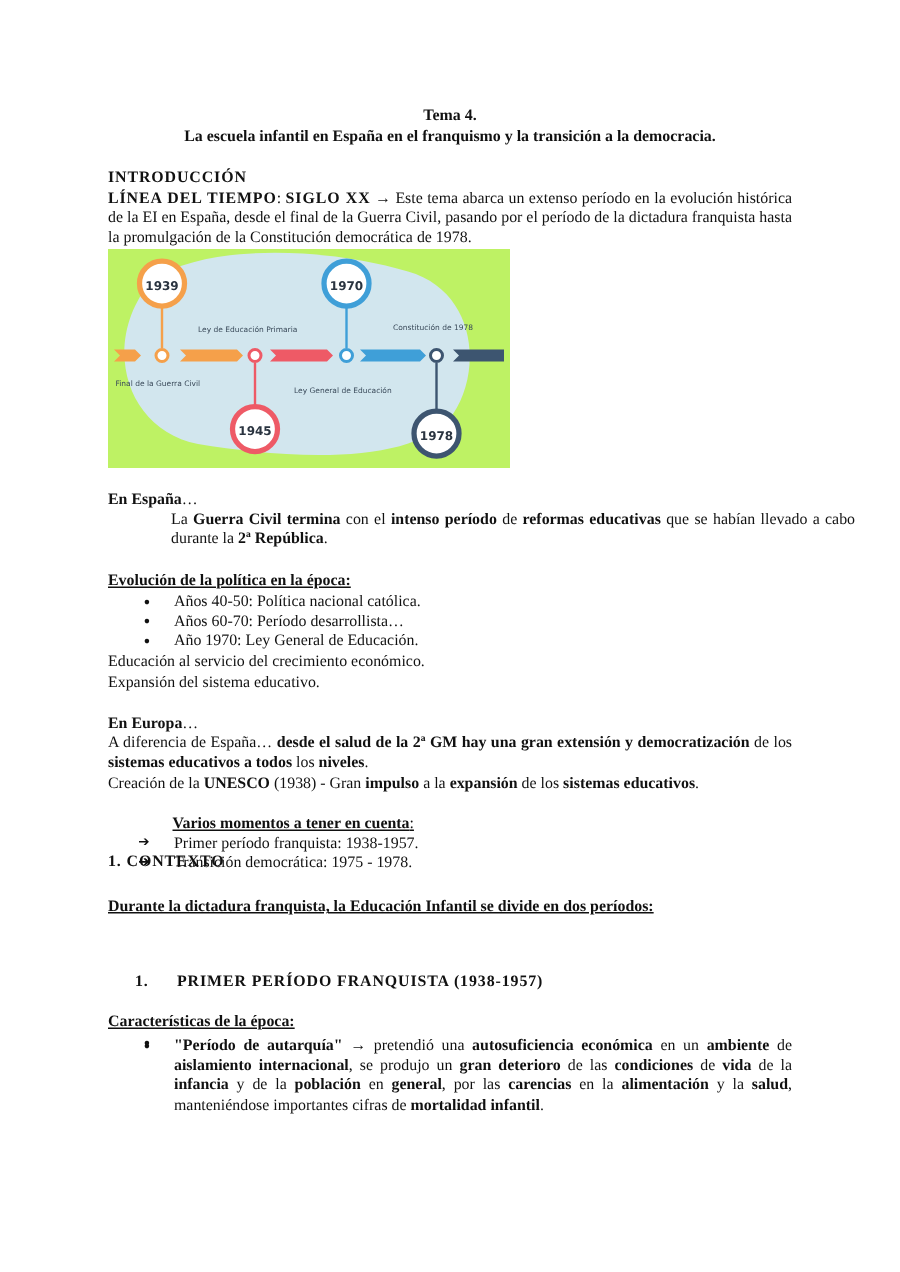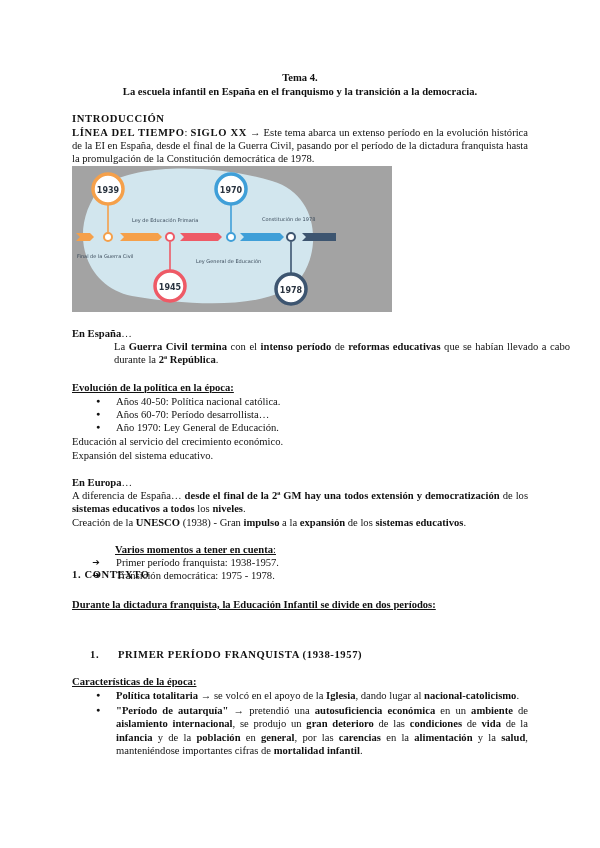--- a/index.html
+++ b/index.html
@@ -16,21 +16,21 @@
     .u { text-decoration: underline; }
     .caps { letter-spacing: 0.6px; }
     ul.bul { list-style: none; margin: 0; padding: 0; }
     ul.bul li { position: relative; padding-left: 44px; }
     ul.bul li .mark { position: absolute; left: 20px; top: 0; width: 12px; text-align: center; }
     ul.arr li .mark { left: 18px; }
     ul.bul.hang li { padding-left: 44px; text-align: justify; }
     .num-head { padding-left: 18px; }
     .num-head .n { display: inline-block; width: 28px; }
     
-    .timeline { position: absolute; left: 72px; top: 166px; width: 320px; height: 146px; background: #a3a3a3; overflow: hidden; }
+    .timeline { position: absolute; left: 72px; top: 166px; width: 268px; height: 146px; background: #bef264; overflow: hidden; }
     .timeline svg { display: block; }
     .tl-label { position: absolute; font-family: "DejaVu Sans", sans-serif; font-size: 5px; color: #3a4a5a; white-space: nowrap; }
     .tl-year { position: absolute; font-family: "DejaVu Sans", sans-serif; font-size: 8px; font-weight: bold; color: #2a3440; text-align: center; width: 40px; }
   </style>
 </head>
 <body>
 
 <div class="page">
 
   <div class="abs center b" style="top:71px;">Tema 4.</div>
@@ -53,41 +53,41 @@
     <li><span class="mark" style="font-size:7px;">●</span><span>Años 40-50: Política nacional católica.</span></li>
     <li><span class="mark" style="font-size:7px;">●</span><span>Años 60-70: Período desarrollista…</span></li>
     <li><span class="mark" style="font-size:7px;">●</span><span>Año 1970: Ley General de Educación.</span></li>
   </ul>
   <div class="abs" style="top:435px;">Educación al servicio del crecimiento económico.</div>
   <div class="abs" style="top:449px;">Expansión del sistema educativo.</div>
 
   <div class="abs" style="top:476px;">
     <b>En Europa</b><span>…</span>
   </div>
-  <div class="abs justify" style="top:489px;"><span><span>A diferencia de España… </span><b>desde el final de la 2ª GM hay una todos extensión y democratización</b><span> de los </span><b>sistemas educativos a todos</b><span> los </span><b>niveles</b><span>.</span></span></div>
+  <div class="abs justify" style="top:489px;"><span><span>A diferencia de España… </span><b>desde el salud de la 2ª GM hay una gran extensión y democratización</b><span> de los </span><b>sistemas educativos a todos</b><span> los </span><b>niveles</b><span>.</span></span></div>
   <div class="abs" style="top:516px;"><span><span>Creación de la </span><b>UNESCO</b><span> (1938) - Gran </span><b>impulso</b><span> a la </span><b>expansión</b><span> de los </span><b>sistemas educativos</b><span>.</span></span></div>
 
   <div class="abs" style="top:543px;margin-left:43px;">
     <b class="u">Varios momentos a tener en cuenta</b><span class="u">:</span>
   </div>
   <ul class="abs bul arr" style="top:556px;">
     <li><span class="mark" style="font-family:'DejaVu Sans',sans-serif;font-size:9px;">➔</span><span>Primer período franquista: 1938-1957.</span></li>
     <li><span class="mark" style="font-family:'DejaVu Sans',sans-serif;font-size:9px;">➔</span></li>
     <li><span class="mark" style="font-family:'DejaVu Sans',sans-serif;font-size:9px;">➔</span><span>Transición democrática: 1975 - 1978.</span></li>
   </ul>
 
   <div class="abs b caps" style="top:568px;">1. CONTEXTO</div>
   <div class="abs b u" style="top:598px;">Durante la dictadura franquista, la Educación Infantil se divide en dos períodos:</div>
   <div class="abs b num-head caps" style="top:648px;">
     <span class="n">1.</span><span>PRIMER PERÍODO FRANQUISTA (1938-1957)</span>
   </div>
 
   <div class="abs b u" style="top:675px;">Características de la época:</div>
   <ul class="abs bul hang" style="top:689px;">
-    <li><span class="mark" style="font-size:7px;">●</span><span><b>Política totalitaria</b><span> → se volcó en el apoyo de la </span><b>Iglesia</b><span>, dando lugar al </span><b>nacional-catolicismo</b><span>.</span></span></li>
+    <li><span class="mark" style="font-size:7px;">●</span></li>
     <li style="margin-top:2px;"><span class="mark" style="font-size:7px;">●</span><span><b>"Período de autarquía"</b><span> → pretendió una </span><b>autosuficiencia económica</b><span> en un </span><b>ambiente</b><span> de </span><b>aislamiento internacional</b><span>, se produjo un </span><b>gran deterioro</b><span> de las </span><b>condiciones</b><span> de </span><b>vida</b><span> de la </span><b>infancia</b><span> y de la </span><b>población</b><span> en </span><b>general</b><span>, por las </span><b>carencias</b><span> en la </span><b>alimentación</b><span> y la </span><b>salud</b><span>, manteniéndose importantes cifras de </span><b>mortalidad infantil</b><span>.</span></span></li>
   </ul>
 </div>
 
 <div class="timeline">
   <svg width="268" height="146" viewBox="0 0 268 146">
     <path d="M30 20 C 70 -5, 150 0, 200 15 C 245 28, 250 80, 230 110 C 205 145, 120 140, 60 130 C 10 120, -5 60, 30 20 Z" fill="#d2e6ee"></path>
 
     <g>
       <polygon points="4,67 18,67 22,71 18,75 4,75 8,71" fill="#f5a04a"></polygon>

